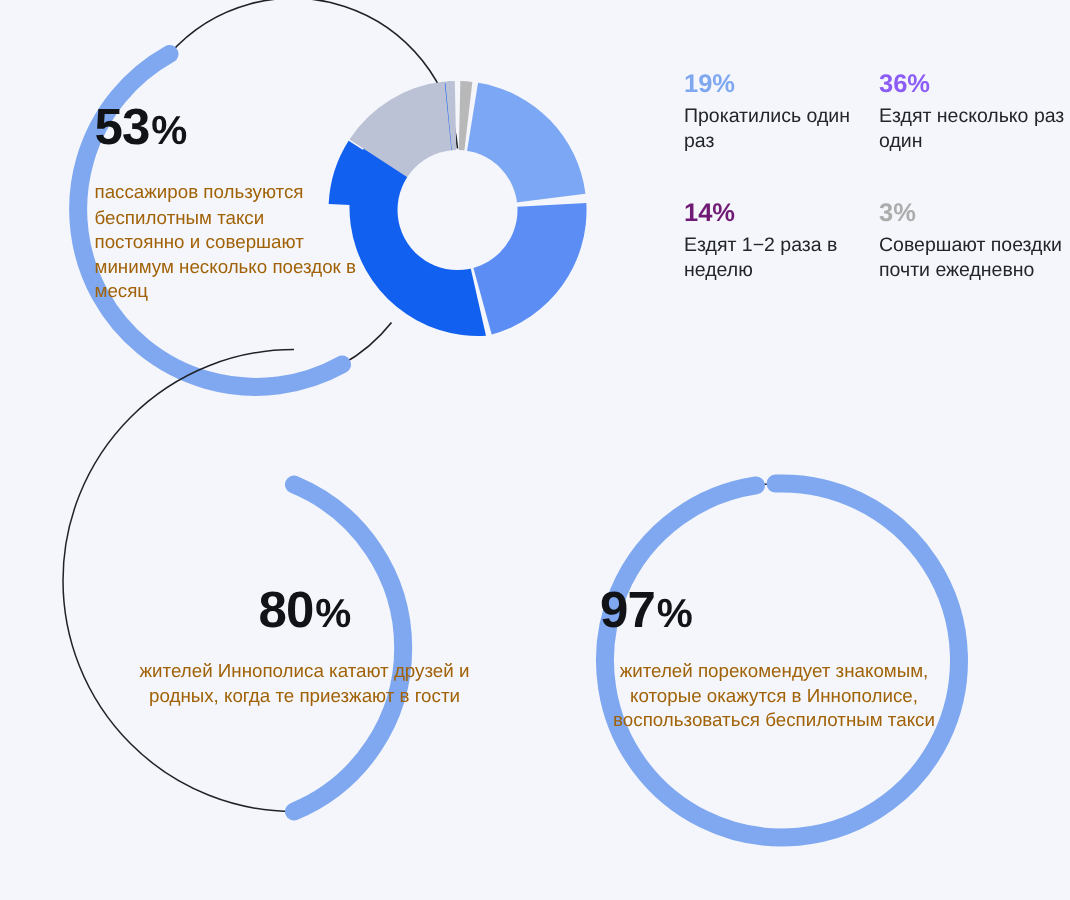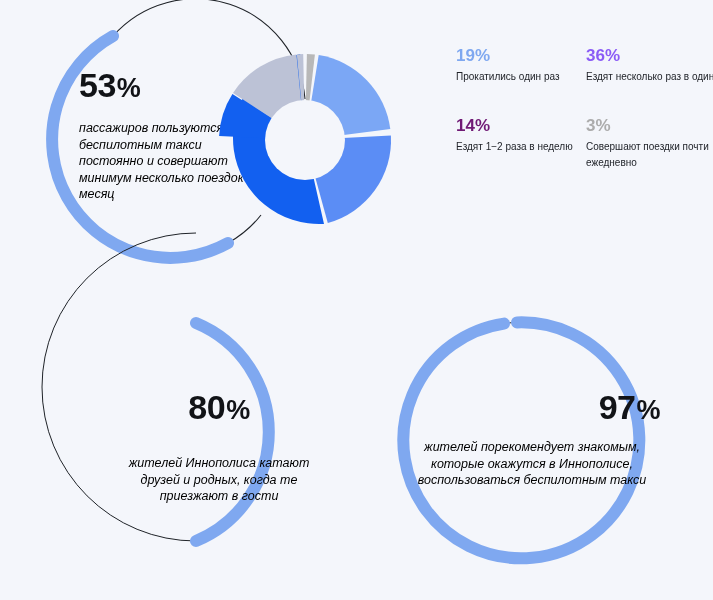--- a/index.html
+++ b/index.html
@@ -15,38 +15,37 @@
     overflow: hidden;
     position: relative;
   }
   .infographic {
     position: relative;
     width: 713px;
     height: 600px;
   }
 
   
-  .abs { position: absolute; padding-left: 16px; }
+  .abs { position: absolute; }
 
   
   .stat-value {
     font-size: 34px;
     font-weight: 700;
     letter-spacing: -0.5px;
     color: #111317;
     line-height: 1;
     white-space: nowrap;
   }
   .stat-value .pct { font-size: 27px; margin-left: 1px; }
 
   .stat-desc {
     font-size: 12.5px;
     line-height: 16.5px;
-    color: #000000;
-    font-style: italic;
+    color: #a16207;
   }
 
   
   .ring-svg { position: absolute; left: 0; top: 0; overflow: visible; }
 
   
   .legend {
     position: absolute;
     left: 456px;
     top: 46px;
@@ -57,21 +56,21 @@
     row-gap: 30px;
   }
   .legend-item { }
   .legend-pct {
     font-size: 17px;
     font-weight: 700;
     line-height: 20px;
     margin-bottom: 3px;
   }
   .legend-label {
-    font-size: 10px;
+    font-size: 13px;
     line-height: 16.5px;
     color: #22252b;
   }
 </style>
 </head>
 <body>
 
 <div class="infographic">
 
   <div class="abs" style="left:0;top:0;width:420px;height:290px;">
@@ -148,33 +147,33 @@
       <path d="M 103 17
                A 118 118 0 0 1 103 235" fill="none" stroke="#7fa8f0" stroke-width="12" stroke-linecap="round" transform="translate(0,0)"></path>
     </svg>
 
     <div class="abs" style="left:0;top:84px;width:220px;text-align:center;">
       <span class="stat-value">
         <span>80</span><span class="pct">%</span>
       </span>
     </div>
 
-    <div class="abs stat-desc" style="left:0;top:133px;width:220px;text-align:center;margin-top:16px;">жителей Иннополиса катают друзей и родных, когда те приезжают в гости</div>
+    <div class="abs stat-desc" style="left:0;top:133px;width:220px;text-align:center;">жителей Иннополиса катают друзей и родных, когда те приезжают в гости</div>
   </div>
 
   <div class="abs" style="left:400px;top:306px;width:260px;height:270px;">
     <svg class="ring-svg" width="260" height="270" viewBox="0 0 260 270">
 
       <path d="M 104 17.6 A 118 118 0 0 1 116 16.4" fill="none" stroke="#1f2328" stroke-width="1.0"></path>
 
       <path d="M 117 16.4
                A 118 118 0 1 1 104 17.6" fill="none" stroke="#7fa8f0" stroke-width="12" stroke-linecap="round"></path>
     </svg>
 
-    <div class="abs" style="left:12px;top:84px;width:232px;text-align:right;">
+    <div class="abs" style="left:0;top:84px;width:232px;text-align:left;">
       <span class="stat-value">
         <span>97</span><span class="pct">%</span>
       </span>
     </div>
 
     <div class="abs stat-desc" style="left:0;top:133px;width:232px;text-align:center;">жителей порекомендует знакомым, которые окажутся в Иннополисе, воспользоваться беспилотным такси</div>
   </div>
 
 </div>
 

